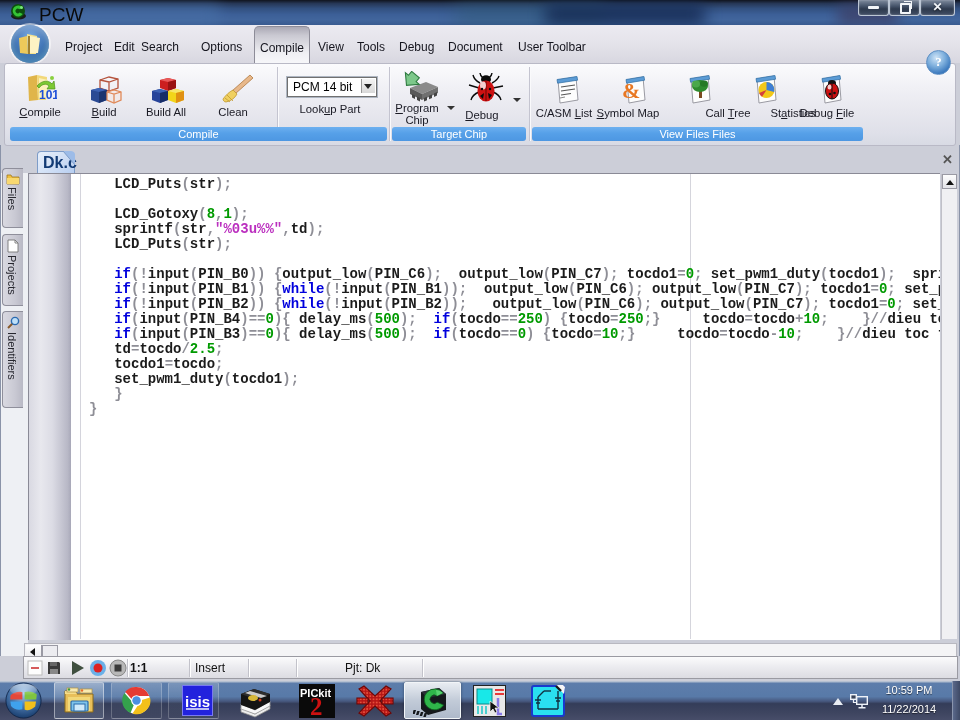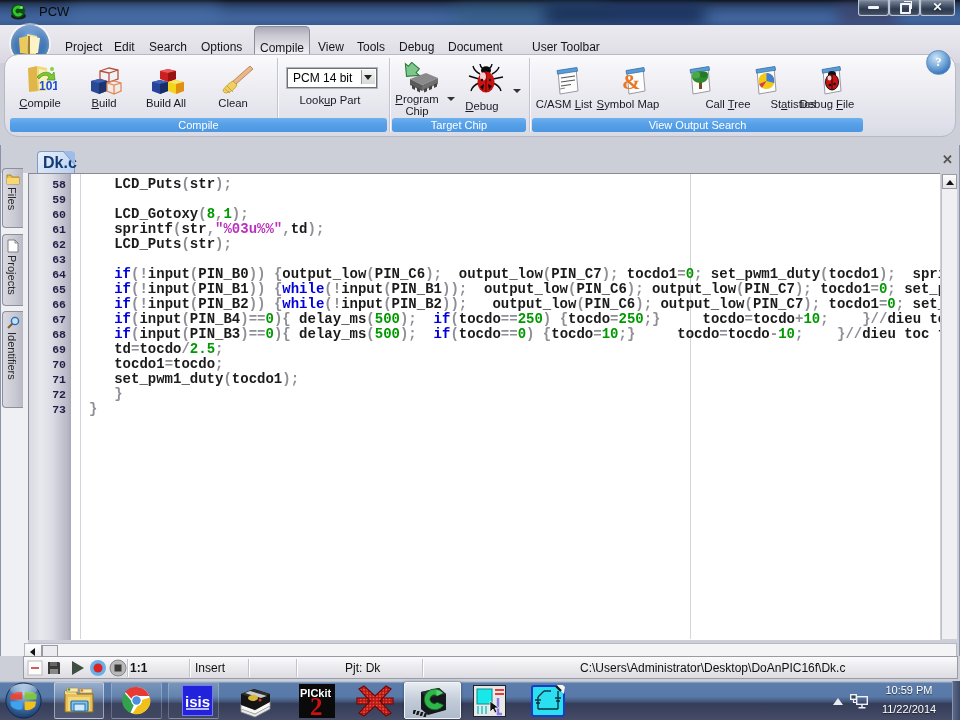--- a/index.html
+++ b/index.html
@@ -4,38 +4,38 @@
 html,body{margin:0;padding:0;}
 body{width:960px;height:720px;overflow:hidden;font-family:"Liberation Sans",sans-serif;}
 #screen{position:absolute;left:0;top:0;width:960px;height:720px;background:#ccced8;overflow:hidden;}
 .abs{position:absolute;}
 
 #titlebar{left:0;top:0;width:960px;height:25px;background:linear-gradient(180deg,#10141e 0%,#263756 14%,#32507f 34%,#3c5f97 58%,#41659c 78%,#395a90 100%);}
 #titlebar .blob1{left:455px;top:5px;width:150px;height:20px;background:#2f5a74;filter:blur(9px);opacity:.55;}
 #titlebar .blob2{left:545px;top:4px;width:160px;height:21px;background:#152a52;filter:blur(8px);opacity:.9;}
 #titlebar .blob3{left:838px;top:5px;width:60px;height:20px;background:#3d3f66;filter:blur(7px);opacity:.8;}
 #titlebar .blob4{left:70px;top:7px;width:150px;height:18px;background:#486fa6;filter:blur(8px);opacity:.8;}
-#pcwtxt{left:39px;top:4px;font-size:13px;color:#0a0a0a;}
+#pcwtxt{left:39px;top:4px;font-size:19px;color:#0a0a0a;}
 
 #winbtns{left:858px;top:0;width:96px;height:18px;}
 .wbtn{position:absolute;top:0;height:15px;border:1px solid #bcc6d4;border-top:none;border-radius:0 0 3px 3px;background:linear-gradient(180deg,#7e8a9d 0%,#47556b 40%,#2e3a4e 60%,#404d64 100%);box-shadow:inset 0 0 2px rgba(255,255,255,.35);}
 .wbtn .mg{position:absolute;left:9px;top:6px;width:11px;height:3px;background:#f2f5f9;border-radius:1px;}
 .wbtn .rg{position:absolute;left:10px;top:3px;width:7px;height:7px;border:2px solid #f2f5f9;border-radius:1px;background:transparent;}
 .wbtn .rg:before{content:"";position:absolute;left:2px;top:-4px;width:7px;height:7px;border:1.5px solid #f2f5f9;border-left:none;border-bottom:none;}
 .wbtn .xg{position:absolute;left:0;right:0;top:0px;text-align:center;color:#f2f5f9;font-size:12px;font-weight:bold;text-shadow:0 1px 2px rgba(0,0,0,.6);}
 
 #menubar{left:0;top:25px;width:960px;height:38px;background:linear-gradient(180deg,#eceaf1 0%,#e4e3ea 50%,#d8d7e0 100%);}
 #orb{left:11px;top:25px;width:38px;height:38px;border-radius:50%;background:radial-gradient(circle at 50% 35%,#7fb2e8 0%,#3e70b4 45%,#1c3f78 75%,#123062 100%);box-shadow:0 0 0 2px rgba(255,255,255,.55), inset 0 -6px 8px rgba(120,200,240,.55), inset 0 4px 6px rgba(255,255,255,.35);}
 .mitem{position:absolute;top:40px;font-size:12px;color:#15151e;}
 #ctab{left:254px;top:26px;width:54px;height:37px;background:linear-gradient(180deg,#aaa8b4 0%,#c9c8d1 22%,#eFeFf3 70%,#f7f7fa 100%);border:1px solid #8d8c98;border-bottom:none;border-radius:5px 5px 0 0;}
 #ctab span{position:absolute;left:0;right:0;top:14px;text-align:center;font-size:12px;color:#15151e;}
 #helpbtn{z-index:30;left:926px;top:50px;width:23px;height:23px;border-radius:50%;background:radial-gradient(circle at 40% 30%,#cfe4f7 0%,#7fb0dd 40%,#3a78bd 75%,#2a5f9e 100%);border:1px solid #5e8fc4;}
 #helpbtn span{position:absolute;left:0;right:0;top:3px;text-align:center;color:#fff;font-weight:bold;font-size:13px;font-family:"Liberation Serif",serif;}
 
-#ribbon{left:4px;top:54px;width:950px;height:81px;background:linear-gradient(180deg,#fbfbfd 0%,#f0f0f5 30%,#e7e7ee 60%,#dfe0e9 85%,#d8dae4 100%);border:1px solid #b9b9c6;border-radius:14px;}
+#ribbon{left:4px;top:63px;width:950px;height:81px;background:linear-gradient(180deg,#fbfbfd 0%,#f0f0f5 30%,#e7e7ee 60%,#dfe0e9 85%,#d8dae4 100%);border:1px solid #b9b9c6;border-radius:3px;}
 .gsep{position:absolute;top:3px;width:1px;height:74px;background:#c4c4d0;box-shadow:1px 0 0 #fafafc;}
 .rlabel{position:absolute;font-size:11.3px;color:#1a1a24;text-align:center;white-space:nowrap;}
 .bluebar{position:absolute;top:63px;height:14px;background:linear-gradient(180deg,#6db0f0 0%,#56a0e8 45%,#4d97e2 100%);border-radius:3px;color:#fff;font-size:11px;text-align:center;line-height:14px;}
 .u{text-decoration:underline;}
 .ricon{position:absolute;}
 .drop{position:absolute;width:0;height:0;border-left:4px solid transparent;border-right:4px solid transparent;border-top:4px solid #333;}
 
 #combo{left:287px;top:14px;width:88px;height:18px;background:#fff;border:1px solid #707070;box-shadow:0 0 0 1px #aeb6c2;}
 #combo .t{position:absolute;left:5px;top:2px;font-size:12px;color:#000;}
 #combo .btn{position:absolute;right:1px;top:1px;width:13px;height:14px;background:linear-gradient(180deg,#f4f4f4,#d8d8d8);border-left:1px solid #999;}
@@ -116,27 +116,27 @@
 <div id="orb" class="abs">
   <svg class="abs" style="left:6px;top:7px" width="26" height="25" viewBox="0 0 26 25">
     <path d="M2 6 L10 4 L11 22 L3 21 Z" fill="#edc95a"></path>
     <path d="M10 2 L20 4 L19 22 L11 22 Z" fill="#f7e38e"></path>
     <path d="M13 4 L23 6 L21 21 L12 21 Z" fill="#fdf3c4"></path>
     <path d="M11 4 L13 4 L13 22 L11 22 Z" fill="#a08030"></path>
   </svg>
 </div>
 <div class="mitem abs" style="left:65px;">Project</div>
 <div class="mitem abs" style="left:114px;">Edit</div>
-<div class="mitem abs" style="left:149px;">Search</div>
+<div class="mitem abs" style="left:141px;">Search</div>
 <div class="mitem abs" style="left:201px;">Options</div>
 <div class="mitem abs" style="left:318px;">View</div>
 <div class="mitem abs" style="left:357px;">Tools</div>
 <div class="mitem abs" style="left:399px;">Debug</div>
 <div class="mitem abs" style="left:448px;">Document</div>
-<div class="mitem abs" style="left:518px;margin-left:14px;">User Toolbar</div>
+<div class="mitem abs" style="left:518px;">User Toolbar</div>
 <div id="helpbtn" class="abs">
       <span>?</span>
     </div>
 <div id="ribbon" class="abs">
   <div class="gsep" style="left:272px;"></div>
   <div class="gsep" style="left:384px;"></div>
   <div class="gsep" style="left:524px;"></div>
 
   <svg class="ricon" style="left:20px;top:8px" width="32" height="32" viewBox="0 0 32 32">
     <path d="M3 5 L12 3 L13 28 L4 29 Z" fill="#e0b54a"></path>
@@ -274,21 +274,21 @@
     <ellipse cx="13" cy="19" rx="6.5" ry="8" fill="#cc1111" stroke="#111" stroke-width="1"></ellipse>
     <path d="M13 11 L13 27" stroke="#111" stroke-width="1"></path>
     <ellipse cx="10.5" cy="15" rx="2" ry="2.6" fill="#fff" opacity="0.8"></ellipse>
     <circle cx="11" cy="22" r="1.3" fill="#111"></circle>
         <circle cx="15.5" cy="21" r="1.3" fill="#111"></circle>
   </svg>
   <div class="rlabel" style="left:789px;top:43px;width:66px;">Debug <span class="u">F</span>ile</div>
 
   <div class="bluebar" style="left:5px;width:377px;">Compile</div>
   <div class="bluebar" style="left:387px;width:134px;">Target Chip</div>
-  <div class="bluebar" style="left:527px;width:331px;">View Output Search</div>
+  <div class="bluebar" style="left:527px;width:331px;">View Files Files</div>
 </div>
 <div class="abs" style="left:0;top:173px;width:28px;height:483px;background:#eef0f4;"></div>
 <div class="abs" style="left:0;top:145px;width:1px;height:511px;background:#8a93a8;"></div>
 <div class="abs" style="left:959px;top:145px;width:1px;height:511px;background:#8a93a8;"></div>
 <div id="dktab" class="abs">
       <span>Dk.c</span>
       <svg style="position:absolute;right:-1px;top:-1px" width="12" height="14" viewBox="0 0 12 14">
         <path d="M0 0 L12 14 L12 4 C12 1 10 0 7 0 Z" fill="#9dbce8"></path>
         <path d="M0 0 L12 14" stroke="#7d9cc8" stroke-width="1"></path>
       </svg>
@@ -310,38 +310,20 @@
 </div>
 <div class="vtab" style="top:311px;height:95px;">
   <svg style="position:absolute;left:3px;top:4px" width="14" height="14" viewBox="0 0 14 14">
         <path d="M2 12 L7 7" stroke="#8a5a2a" stroke-width="2"></path>
         <circle cx="9" cy="5" r="3.6" fill="#bfe0f8" stroke="#2a6ab0" stroke-width="1.4"></circle>
       </svg>
   <div class="vt" style="top:20px;">Identifiers</div>
 </div>
 <div id="editor" class="abs"></div>
 <div id="gutter" class="abs"></div>
-<div id="gutternums" class="abs">
-<div>58</div>
-<div>59</div>
-<div>60</div>
-<div>61</div>
-<div>62</div>
-<div>63</div>
-<div>64</div>
-<div>65</div>
-<div>66</div>
-<div>67</div>
-<div>68</div>
-<div>69</div>
-<div>70</div>
-<div>71</div>
-<div>72</div>
-<div>73</div>
-</div>
 <div id="marginline" class="abs"></div>
 <div class="abs" style="left:80px;top:174px;width:1px;height:465px;background:#d4d4dc;"></div>
 <div id="codearea" class="abs"><div class="cl">   LCD_Puts<i class="p">(</i>str<i class="p">);</i></div><div class="cl"></div><div class="cl">   LCD_Gotoxy<i class="p">(</i><i class="n">8</i><i class="p">,</i><i class="n">1</i><i class="p">);</i></div><div class="cl">   sprintf<i class="p">(</i>str<i class="p">,</i><i class="s">"%03u%%"</i><i class="p">,</i>td<i class="p">);</i></div><div class="cl">   LCD_Puts<i class="p">(</i>str<i class="p">);</i></div><div class="cl"></div><div class="cl">   <i class="k">if</i><i class="p">(!</i>input<i class="p">(</i>PIN_B0<i class="p">))</i> <i class="p">{</i>output_low<i class="p">(</i>PIN_C6<i class="p">);</i>  output_low<i class="p">(</i>PIN_C7<i class="p">);</i> tocdo1<i class="p">=</i><i class="n">0</i><i class="p">;</i> set_pwm1_duty<i class="p">(</i>tocdo1<i class="p">);</i>  sprintf<i class="p">(</i>str<i class="p">,</i><i class="s">"  "</i><i class="p">);</i></div><div class="cl">   <i class="k">if</i><i class="p">(!</i>input<i class="p">(</i>PIN_B1<i class="p">))</i> <i class="p">{</i><i class="k">while</i><i class="p">(!</i>input<i class="p">(</i>PIN_B1<i class="p">));</i>  output_low<i class="p">(</i>PIN_C6<i class="p">);</i> output_low<i class="p">(</i>PIN_C7<i class="p">);</i> tocdo1<i class="p">=</i><i class="n">0</i><i class="p">;</i> set_pwm1_duty<i class="p">(</i>tocdo1</div><div class="cl">   <i class="k">if</i><i class="p">(!</i>input<i class="p">(</i>PIN_B2<i class="p">))</i> <i class="p">{</i><i class="k">while</i><i class="p">(!</i>input<i class="p">(</i>PIN_B2<i class="p">));</i>   output_low<i class="p">(</i>PIN_C6<i class="p">);</i> output_low<i class="p">(</i>PIN_C7<i class="p">);</i> tocdo1<i class="p">=</i><i class="n">0</i><i class="p">;</i> set_pwm1_duty<i class="p">(</i>tocdo1</div><div class="cl">   <i class="k">if</i><i class="p">(</i>input<i class="p">(</i>PIN_B4<i class="p">)==</i><i class="n">0</i><i class="p">){</i> delay_ms<i class="p">(</i><i class="n">500</i><i class="p">);</i>  <i class="k">if</i><i class="p">(</i>tocdo<i class="p">==</i><i class="n">250</i><i class="p">)</i> <i class="p">{</i>tocdo<i class="p">=</i><i class="n">250</i><i class="p">;}</i>     tocdo<i class="p">=</i>tocdo<i class="p">+</i><i class="n">10</i><i class="p">;</i>    <i class="p">}//</i>dieu toc thuan</div><div class="cl">   <i class="k">if</i><i class="p">(</i>input<i class="p">(</i>PIN_B3<i class="p">)==</i><i class="n">0</i><i class="p">){</i> delay_ms<i class="p">(</i><i class="n">500</i><i class="p">);</i>  <i class="k">if</i><i class="p">(</i>tocdo<i class="p">==</i><i class="n">0</i><i class="p">)</i> <i class="p">{</i>tocdo<i class="p">=</i><i class="n">10</i><i class="p">;}</i>     tocdo<i class="p">=</i>tocdo<i class="p">-</i><i class="n">10</i><i class="p">;</i>    <i class="p">}//</i>dieu toc thuan</div><div class="cl">   td<i class="p">=</i>tocdo<i class="p">/</i><i class="n">2.5</i><i class="p">;</i></div><div class="cl">   tocdo1<i class="p">=</i>tocdo<i class="p">;</i></div><div class="cl">   set_pwm1_duty<i class="p">(</i>tocdo1<i class="p">);</i></div><div class="cl">   <i class="p">}</i></div><div class="cl"><i class="p">}</i></div></div>
 <div id="vsb" class="abs">
       <div class="up"></div>
     </div>
 <div id="hsb" class="abs">
       <div class="lt"></div>
       <div class="th"></div>
     </div>
@@ -367,21 +349,20 @@
         <rect x="5.5" y="5.5" width="7" height="7" fill="#3a3a3a"></rect>
       </svg>
   <div class="ssep" style="left:103px;"></div>
   <div class="abs" style="left:106px;top:4px;font-weight:bold;">1:1</div>
   <div class="ssep" style="left:165px;"></div>
   <div class="abs" style="left:171px;top:4px;">Insert</div>
   <div class="ssep" style="left:224px;"></div>
   <div class="ssep" style="left:272px;"></div>
   <div class="abs" style="left:321px;top:4px;">Pjt: Dk</div>
   <div class="ssep" style="left:398px;"></div>
-  <div class="abs" style="left:556px;top:4px;">C:\Users\Administrator\Desktop\DoAnPIC16f\Dk.c</div>
 </div>
 <div id="taskbar" class="abs">
 
   <svg class="tico" style="left:5px;top:1px" width="37" height="37" viewBox="0 0 37 37">
     <defs>
       <radialGradient id="orbg" cx="50%" cy="30%" r="80%">
             <stop offset="0%" stop-color="#a8cdf0"></stop>
             <stop offset="40%" stop-color="#527fb4"></stop>
             <stop offset="78%" stop-color="#234a7c"></stop>
             <stop offset="100%" stop-color="#142e54"></stop>

